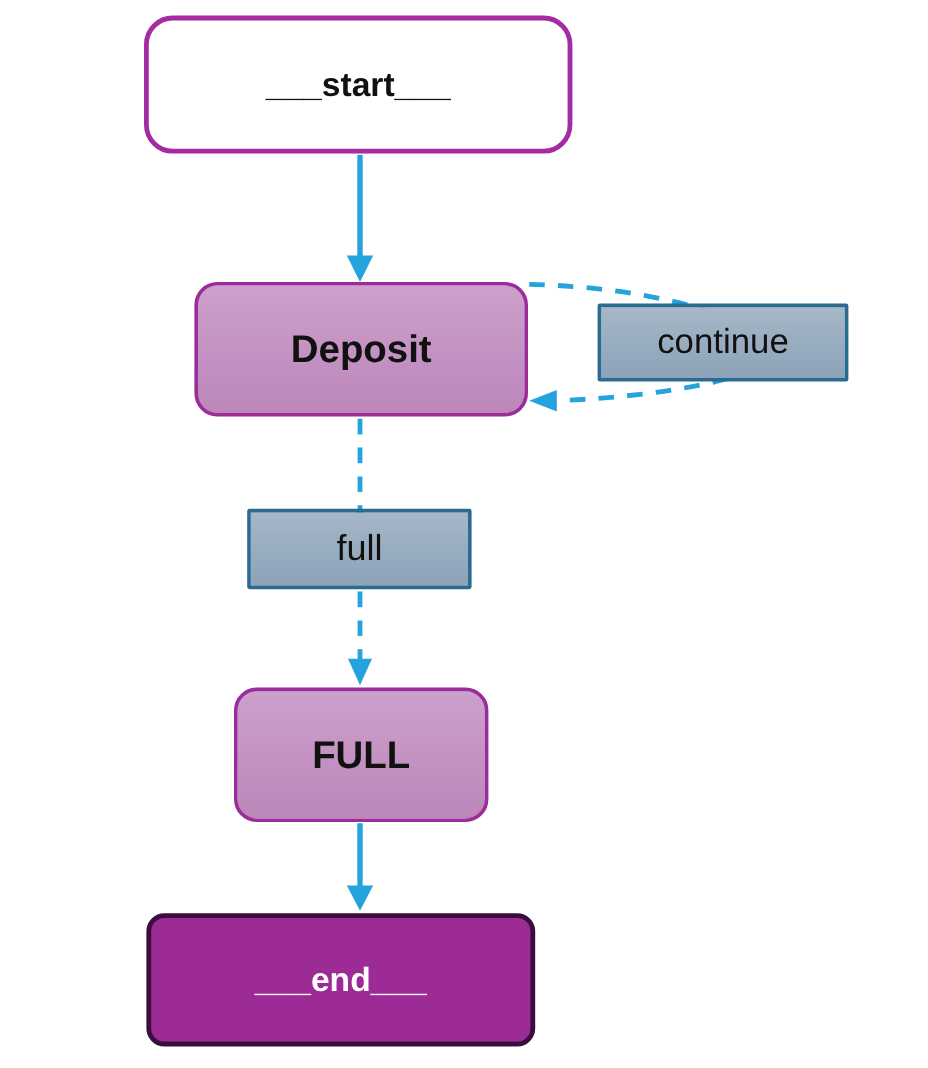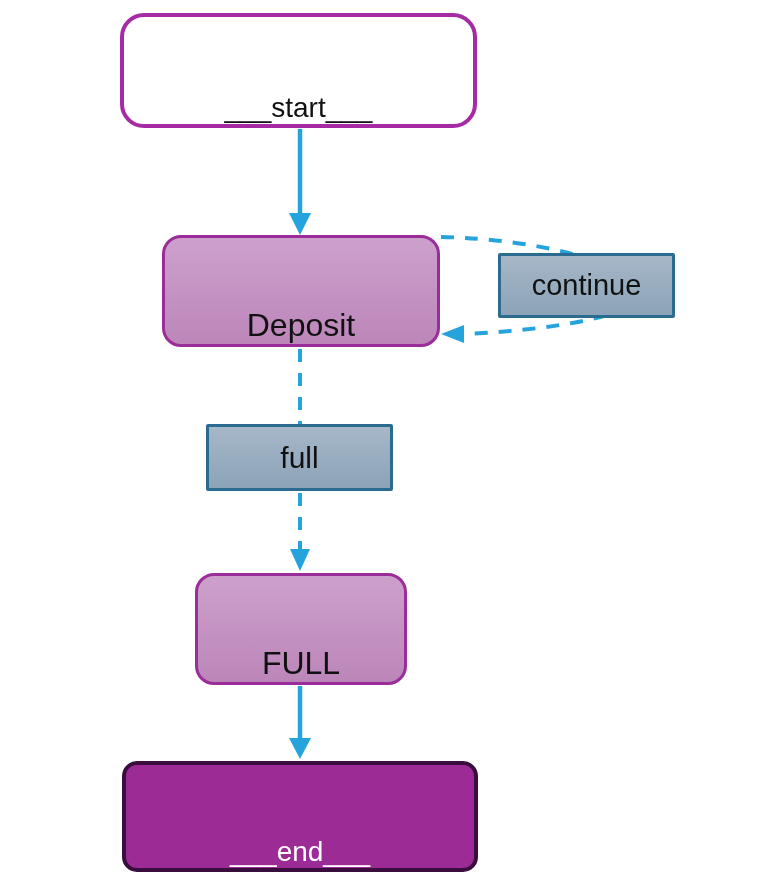--- a/index.html
+++ b/index.html
@@ -31,24 +31,25 @@
     stroke-width: 4;
   }
   .arrowhead {
     fill: var(--arrow-blue, #25a3dc);
     stroke: none;
   }
   .node {
     position: absolute;
     z-index: 2;
     display: flex;
-    align-items: flex-end;
+    align-items: center;
     justify-content: center;
     box-sizing: border-box;
     color: var(--text-color, #111111);
+    font-weight: bold;
   }
   .node-start {
     left: 120px; top: 13px;
     width: 357px; height: 115px;
     background: #ffffff;
     border: 4px solid var(--start-border, #a52ba5);
     border-radius: 24px;
     font-size: 28px;
   }
   .node-state {
@@ -60,42 +61,42 @@
   .node-deposit {
     left: 162px; top: 235px;
     width: 278px; height: 112px;
   }
   .node-full {
     left: 195px; top: 573px;
     width: 212px; height: 112px;
   }
   .node-end {
     left: 122px; top: 761px;
-    width: 356px; height: 111px;
+    width: 324px; height: 111px;
     background: var(--end-fill, #9d2b96);
     border: 4px solid var(--end-border, #390d3d);
     border-radius: 15px;
     font-size: 28px;
     color: var(--end-text, #ffffff);
   }
   .edge-label {
     position: absolute;
     z-index: 3;
     display: flex;
     align-items: center;
     justify-content: center;
     box-sizing: border-box;
     background: linear-gradient(to bottom, var(--label-fill-top, #a6b7c8), var(--label-fill-bottom, #8ca3b8));
     border: 3px solid var(--label-border, #2b6b90);
     border-radius: 2px;
     color: var(--text-color, #111111);
   }
   .label-continue {
     left: 498px; top: 253px;
-    width: 177px; height: 65px;
+    width: 209px; height: 65px;
     font-size: 29px;
   }
   .label-full {
     left: 206px; top: 424px;
     width: 187px; height: 67px;
     font-size: 30px;
   }
 </style>
 </head>
 <body>

